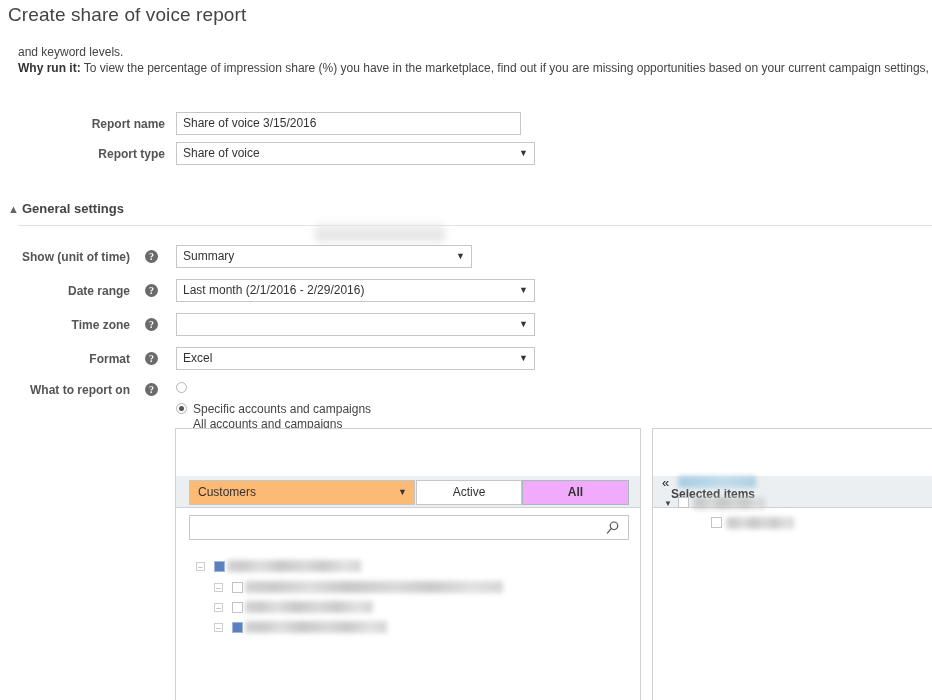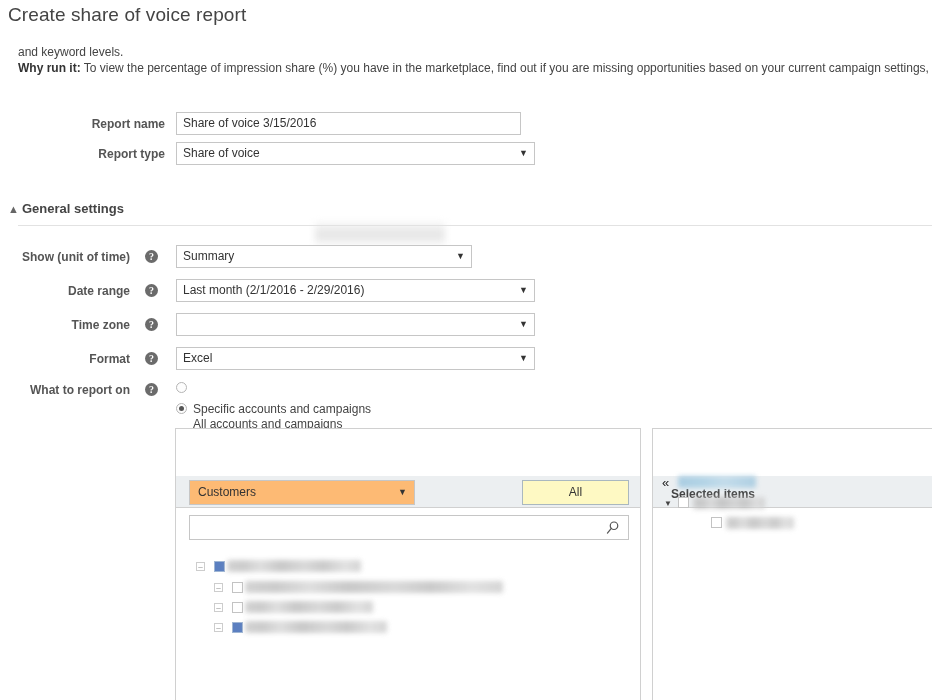--- a/index.html
+++ b/index.html
@@ -217,23 +217,23 @@
     box-sizing: border-box;
     border: 1px solid #c6c6c6;
     background: #ffffff;
     font-size: 12px;
     color: #333;
     line-height: 23px;
     text-align: center;
     cursor: pointer;
   }
   .toggle.active {
-    background: #fef9c3;
+    background: #f0abfc;
     border-color: #aab8bf;
-    font-weight: normal;
+    font-weight: bold;
   }
   .searchbox {
     position: absolute;
     left: 13px;
     top: 86px;
     width: 440px;
     height: 25px;
     box-sizing: border-box;
     border: 1px solid #c6c6c6;
     background: #fff;
@@ -389,20 +389,21 @@
 </div>
 
 <div class="panel" style="left:175px; top:428px; width:466px; height:275px;">
   <div class="panel-head">Available items</div>
 
   <div class="filter-sel">
     <span>Customers</span>
     <span class="caret">▼</span>
   </div>
 
+  <div class="toggle" style="left:240px; width:106px;">Active</div>
   <div class="toggle active" style="left:346px; width:107px;">All</div>
 
   <div class="searchbox">
     <svg class="mag" viewBox="0 0 16 16">
       <circle cx="9.6" cy="5.6" r="4" fill="none" stroke="#555" stroke-width="1.3"></circle>
       <line x1="6.7" y1="8.5" x2="2.6" y2="13.4" stroke="#555" stroke-width="1.3" stroke-linecap="round"></line>
     </svg>
   </div>
 
   <div class="tree-row" style="left:20px; top:131px;">

